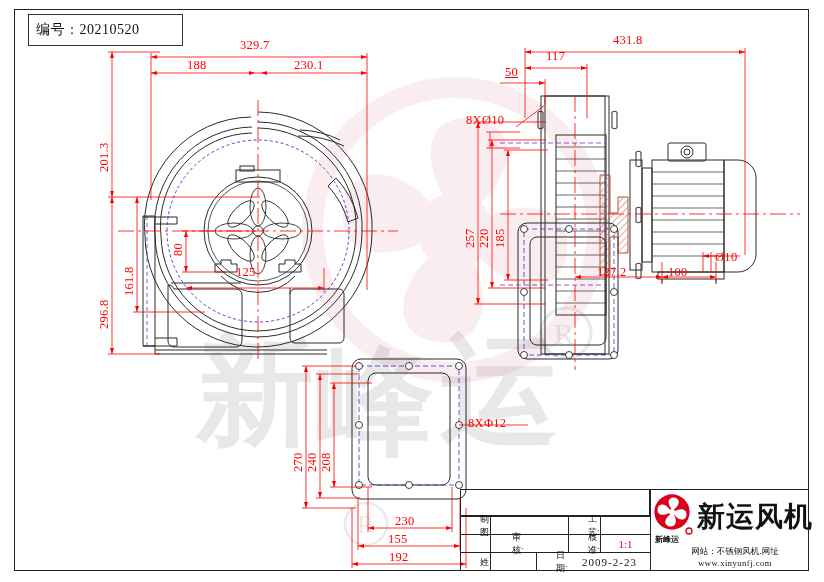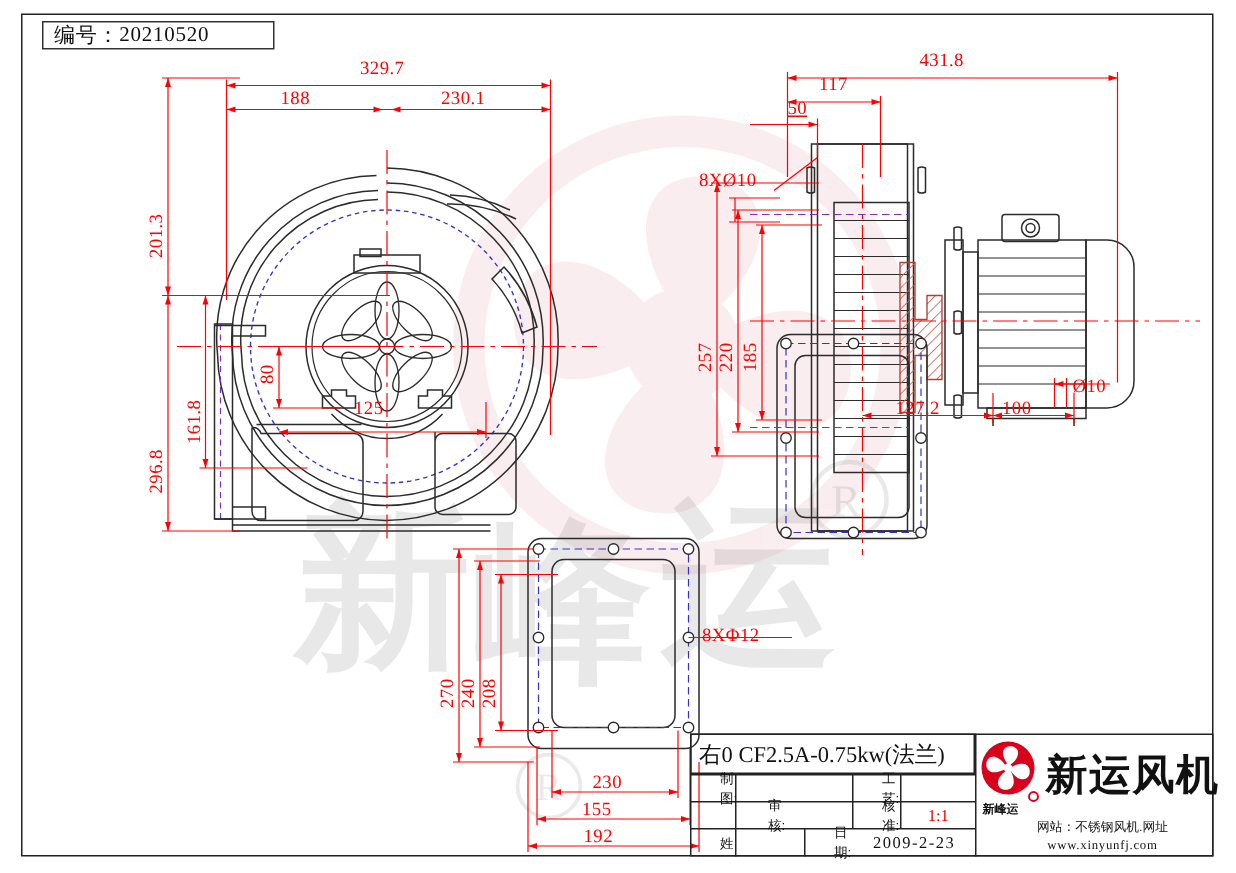--- a/index.html
+++ b/index.html
@@ -1,19 +1,19 @@
 <!DOCTYPE html>
 <html><head>
 <meta charset="utf-8">
 <style>
   html,body{margin:0;padding:0;background:#fff;}
   body{width:824px;height:582px;font-family:"Liberation Serif",serif;overflow:hidden;}
   #sheet{position:relative;width:824px;height:582px;background:#fff;}
   .frame{position:absolute;left:14px;top:9px;width:795px;height:562px;border:1.5px solid #222;box-sizing:border-box;}
-  .no-box{position:absolute;left:28px;top:14px;width:155px;height:19px;border:1.2px solid #333;box-sizing:border-box;
+  .no-box{position:absolute;left:28px;top:14px;width:155px;height:32px;border:1.2px solid #333;box-sizing:border-box;
           display:flex;align-items:center;padding-left:7px;font-size:14px;color:#111;letter-spacing:.5px;}
   .dim{position:absolute;color:#f00;font-size:12.5px;font-family:"Liberation Serif",serif;white-space:nowrap;letter-spacing:.3px;}
   .dim.v{transform-origin:0 0;}
   svg{position:absolute;left:0;top:0;}
   .tb{position:absolute;border:1px solid #222;box-sizing:border-box;}
   .tb-cell{position:absolute;box-sizing:border-box;font-size:9px;color:#111;display:flex;align-items:center;
            padding-left:19px;font-family:"Liberation Sans",sans-serif;}
   .tb-line{position:absolute;background:#222;}
   .model{position:absolute;font-size:15px;color:#111;font-family:"Liberation Serif",serif;white-space:nowrap;}
   .logo-cn{position:absolute;font-size:28px;color:#111;font-family:"Liberation Serif",serif;letter-spacing:1px;font-weight:bold;}
@@ -377,40 +377,39 @@
   <div class="dim" style="left:187px;top:58px;">188</div>
   <div class="dim" style="left:294px;top:58px;">230.1</div>
   <div class="dim v" style="left:109px;top:148px;transform:rotate(-90deg) translate(-24px,-12px);">201.3</div>
   <div class="dim v" style="left:134px;top:272px;transform:rotate(-90deg) translate(-24px,-12px);">161.8</div>
   <div class="dim v" style="left:109px;top:305px;transform:rotate(-90deg) translate(-24px,-12px);">296.8</div>
   <div class="dim v" style="left:183px;top:240px;transform:rotate(-90deg) translate(-16px,-12px);">80</div>
   <div class="dim" style="left:236px;top:265px;">125</div>
 
   <div class="dim" style="left:613px;top:33px;">431.8</div>
   <div class="dim" style="left:546px;top:49px;">117</div>
-  <div class="dim" style="left:525px;top:65px;text-decoration:underline;">50</div>
+  <div class="dim" style="left:505px;top:65px;text-decoration:underline;">50</div>
   <div class="dim" style="left:466px;top:113px;">8XØ10</div>
   <div class="dim v" style="left:475px;top:228px;transform:rotate(-90deg) translate(-20px,-12px);">257</div>
   <div class="dim v" style="left:489px;top:228px;transform:rotate(-90deg) translate(-20px,-12px);">220</div>
   <div class="dim v" style="left:505px;top:228px;transform:rotate(-90deg) translate(-20px,-12px);">185</div>
   <div class="dim" style="left:597px;top:265px;">127.2</div>
   <div class="dim" style="left:668px;top:265px;">100</div>
   <div class="dim" style="left:715px;top:250px;">Ø10</div>
 
   <div class="dim v" style="left:303px;top:450px;transform:rotate(-90deg) translate(-22px,-12px);">270</div>
   <div class="dim v" style="left:317px;top:450px;transform:rotate(-90deg) translate(-22px,-12px);">240</div>
   <div class="dim v" style="left:331px;top:450px;transform:rotate(-90deg) translate(-22px,-12px);">208</div>
   <div class="dim" style="left:395px;top:514px;">230</div>
   <div class="dim" style="left:388px;top:532px;">155</div>
   <div class="dim" style="left:389px;top:550px;">192</div>
   <div class="dim" style="left:468px;top:416px;">8XΦ12</div>
 
   <div class="tb" style="left:460px;top:489px;width:349px;height:82px;border-width:1.2px;"></div>
   <div class="tb" style="left:460px;top:489px;width:190px;height:27px;border-width:1.2px;"></div>
-  <div class="model" style="left:466px;top:494px;">右0 CF2.5A-0.75kw(法兰)</div>
 
   <div class="tb-line" style="left:460px;top:516px;width:190px;height:1px;"></div>
   <div class="tb-line" style="left:460px;top:534px;width:190px;height:1px;"></div>
   <div class="tb-line" style="left:460px;top:552px;width:190px;height:1px;"></div>
   <div class="tb-line" style="left:650px;top:489px;width:1px;height:82px;"></div>
   <div class="tb-line" style="left:490px;top:516px;width:1px;height:55px;"></div>
   <div class="tb-line" style="left:536px;top:552px;width:1px;height:19px;"></div>
   <div class="tb-line" style="left:568px;top:516px;width:1px;height:36px;"></div>
   <div class="tb-line" style="left:600px;top:516px;width:1px;height:36px;"></div>
 

